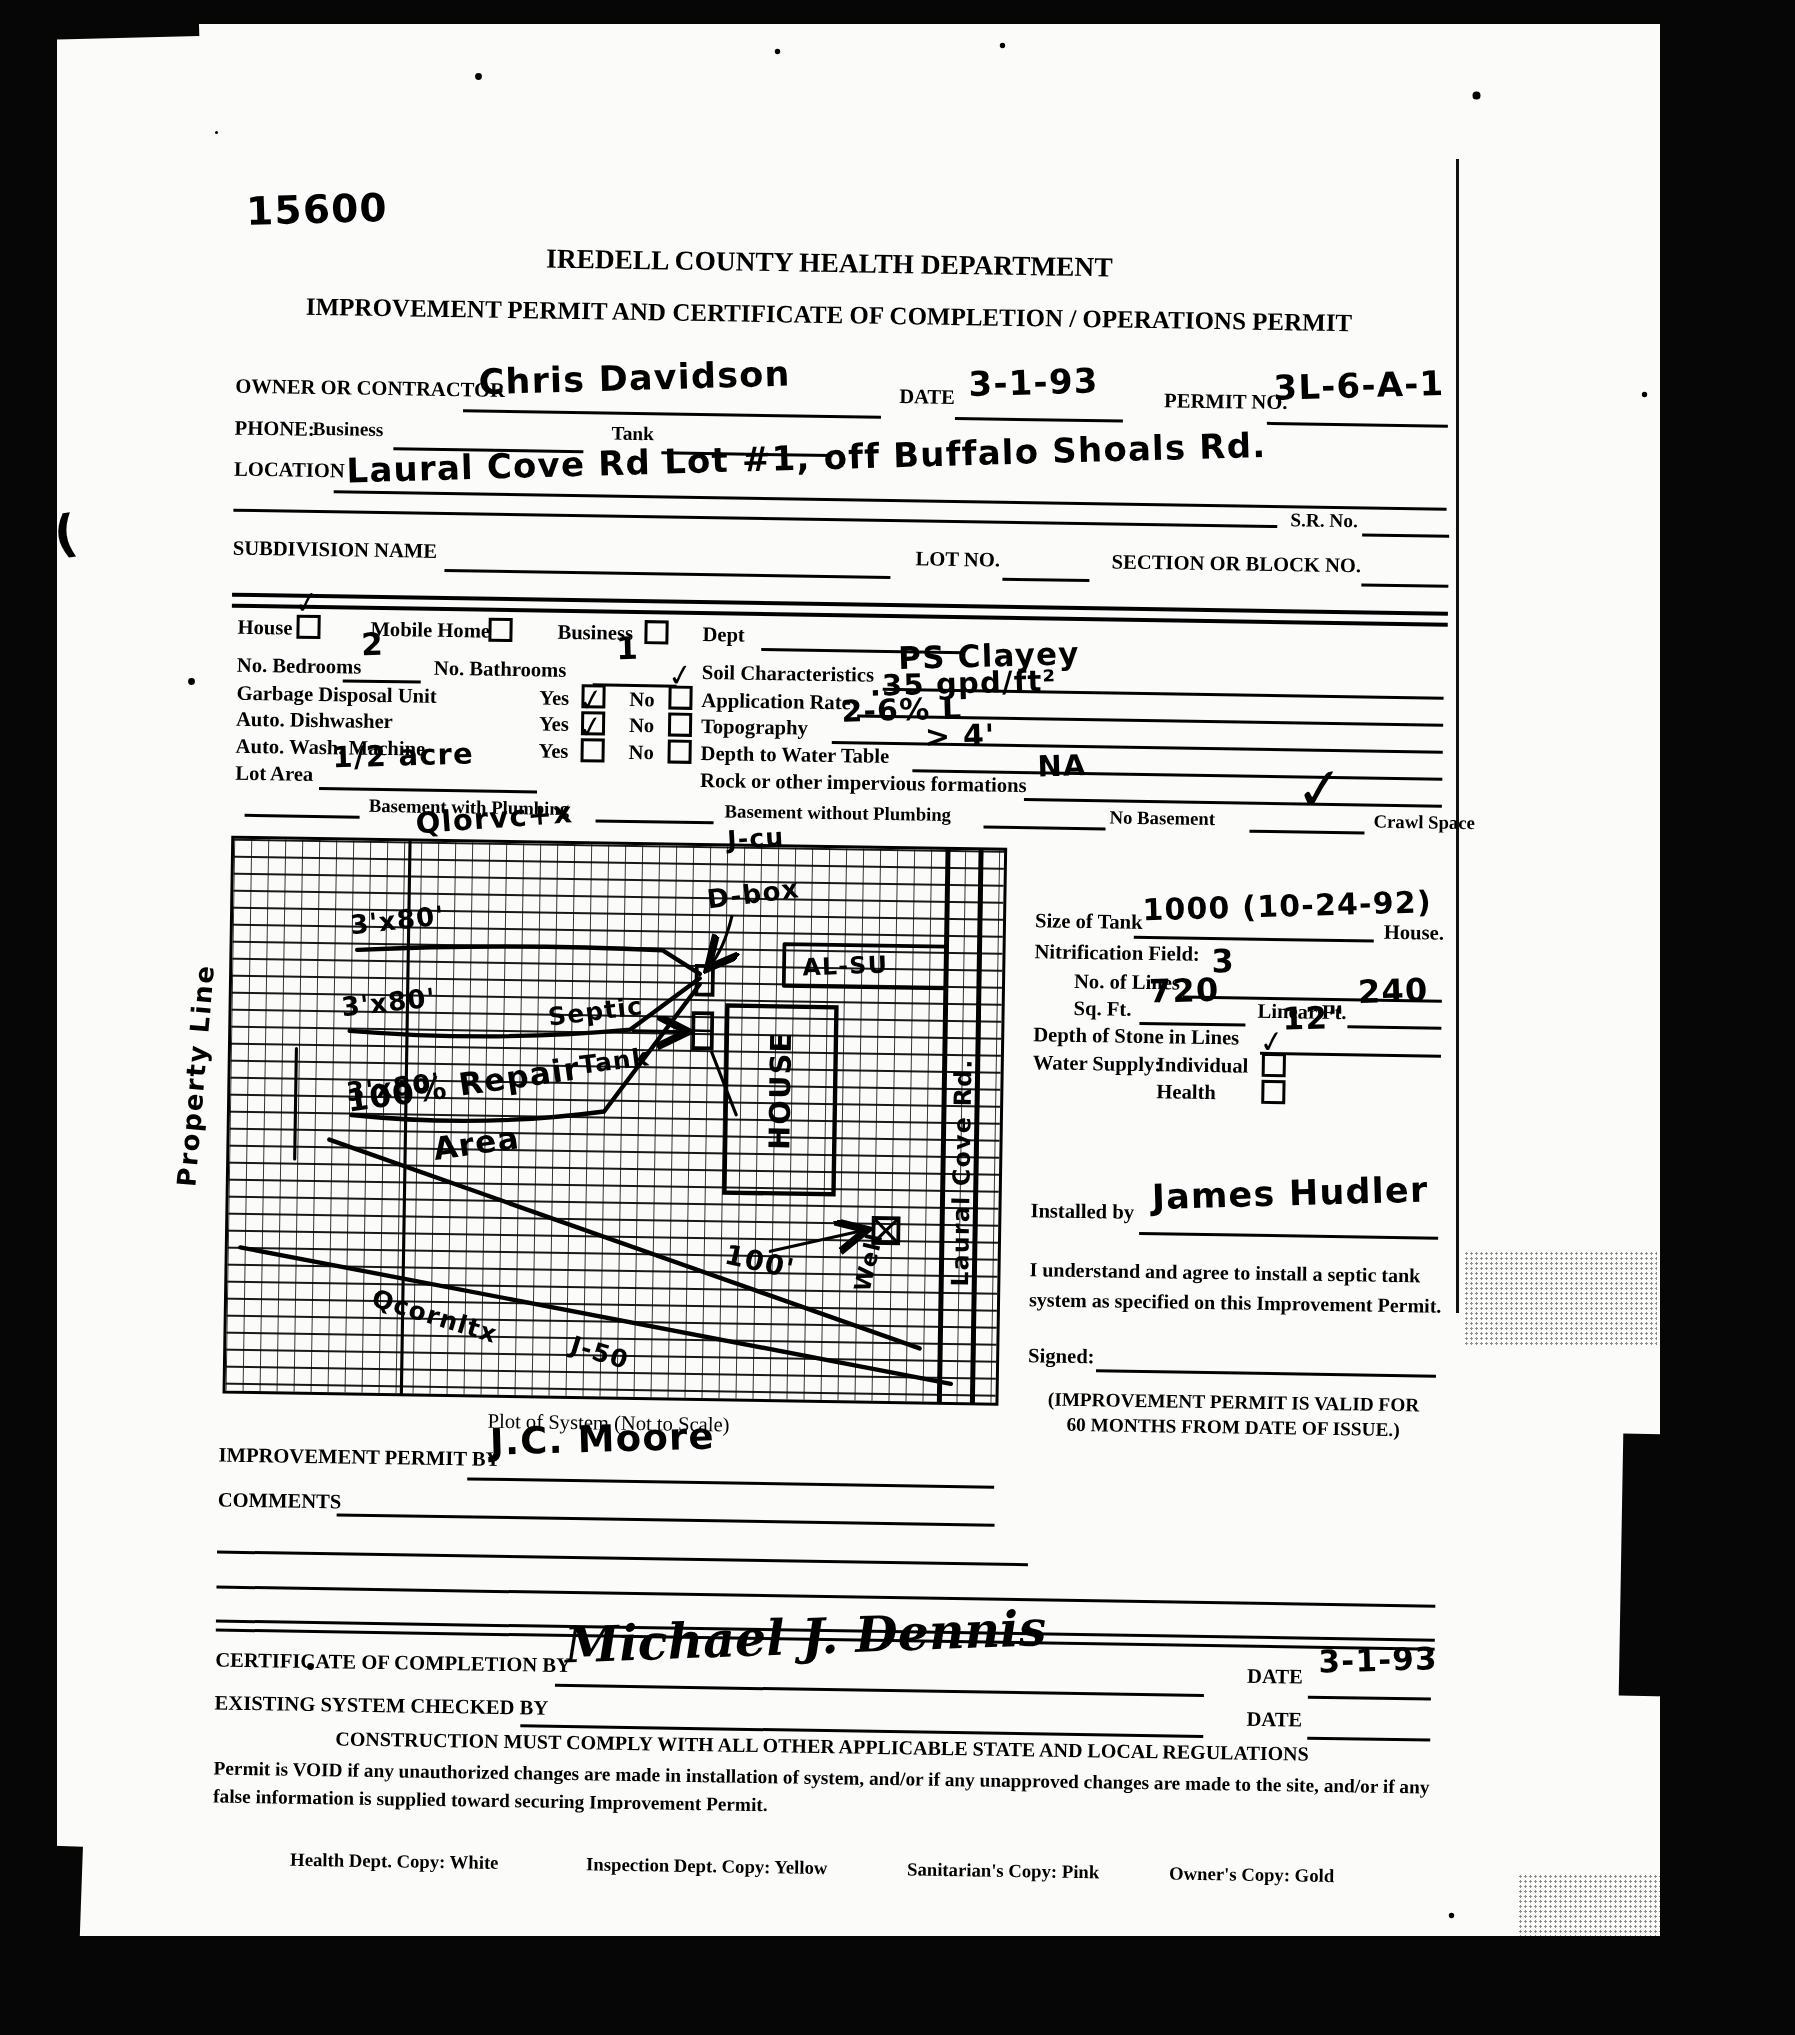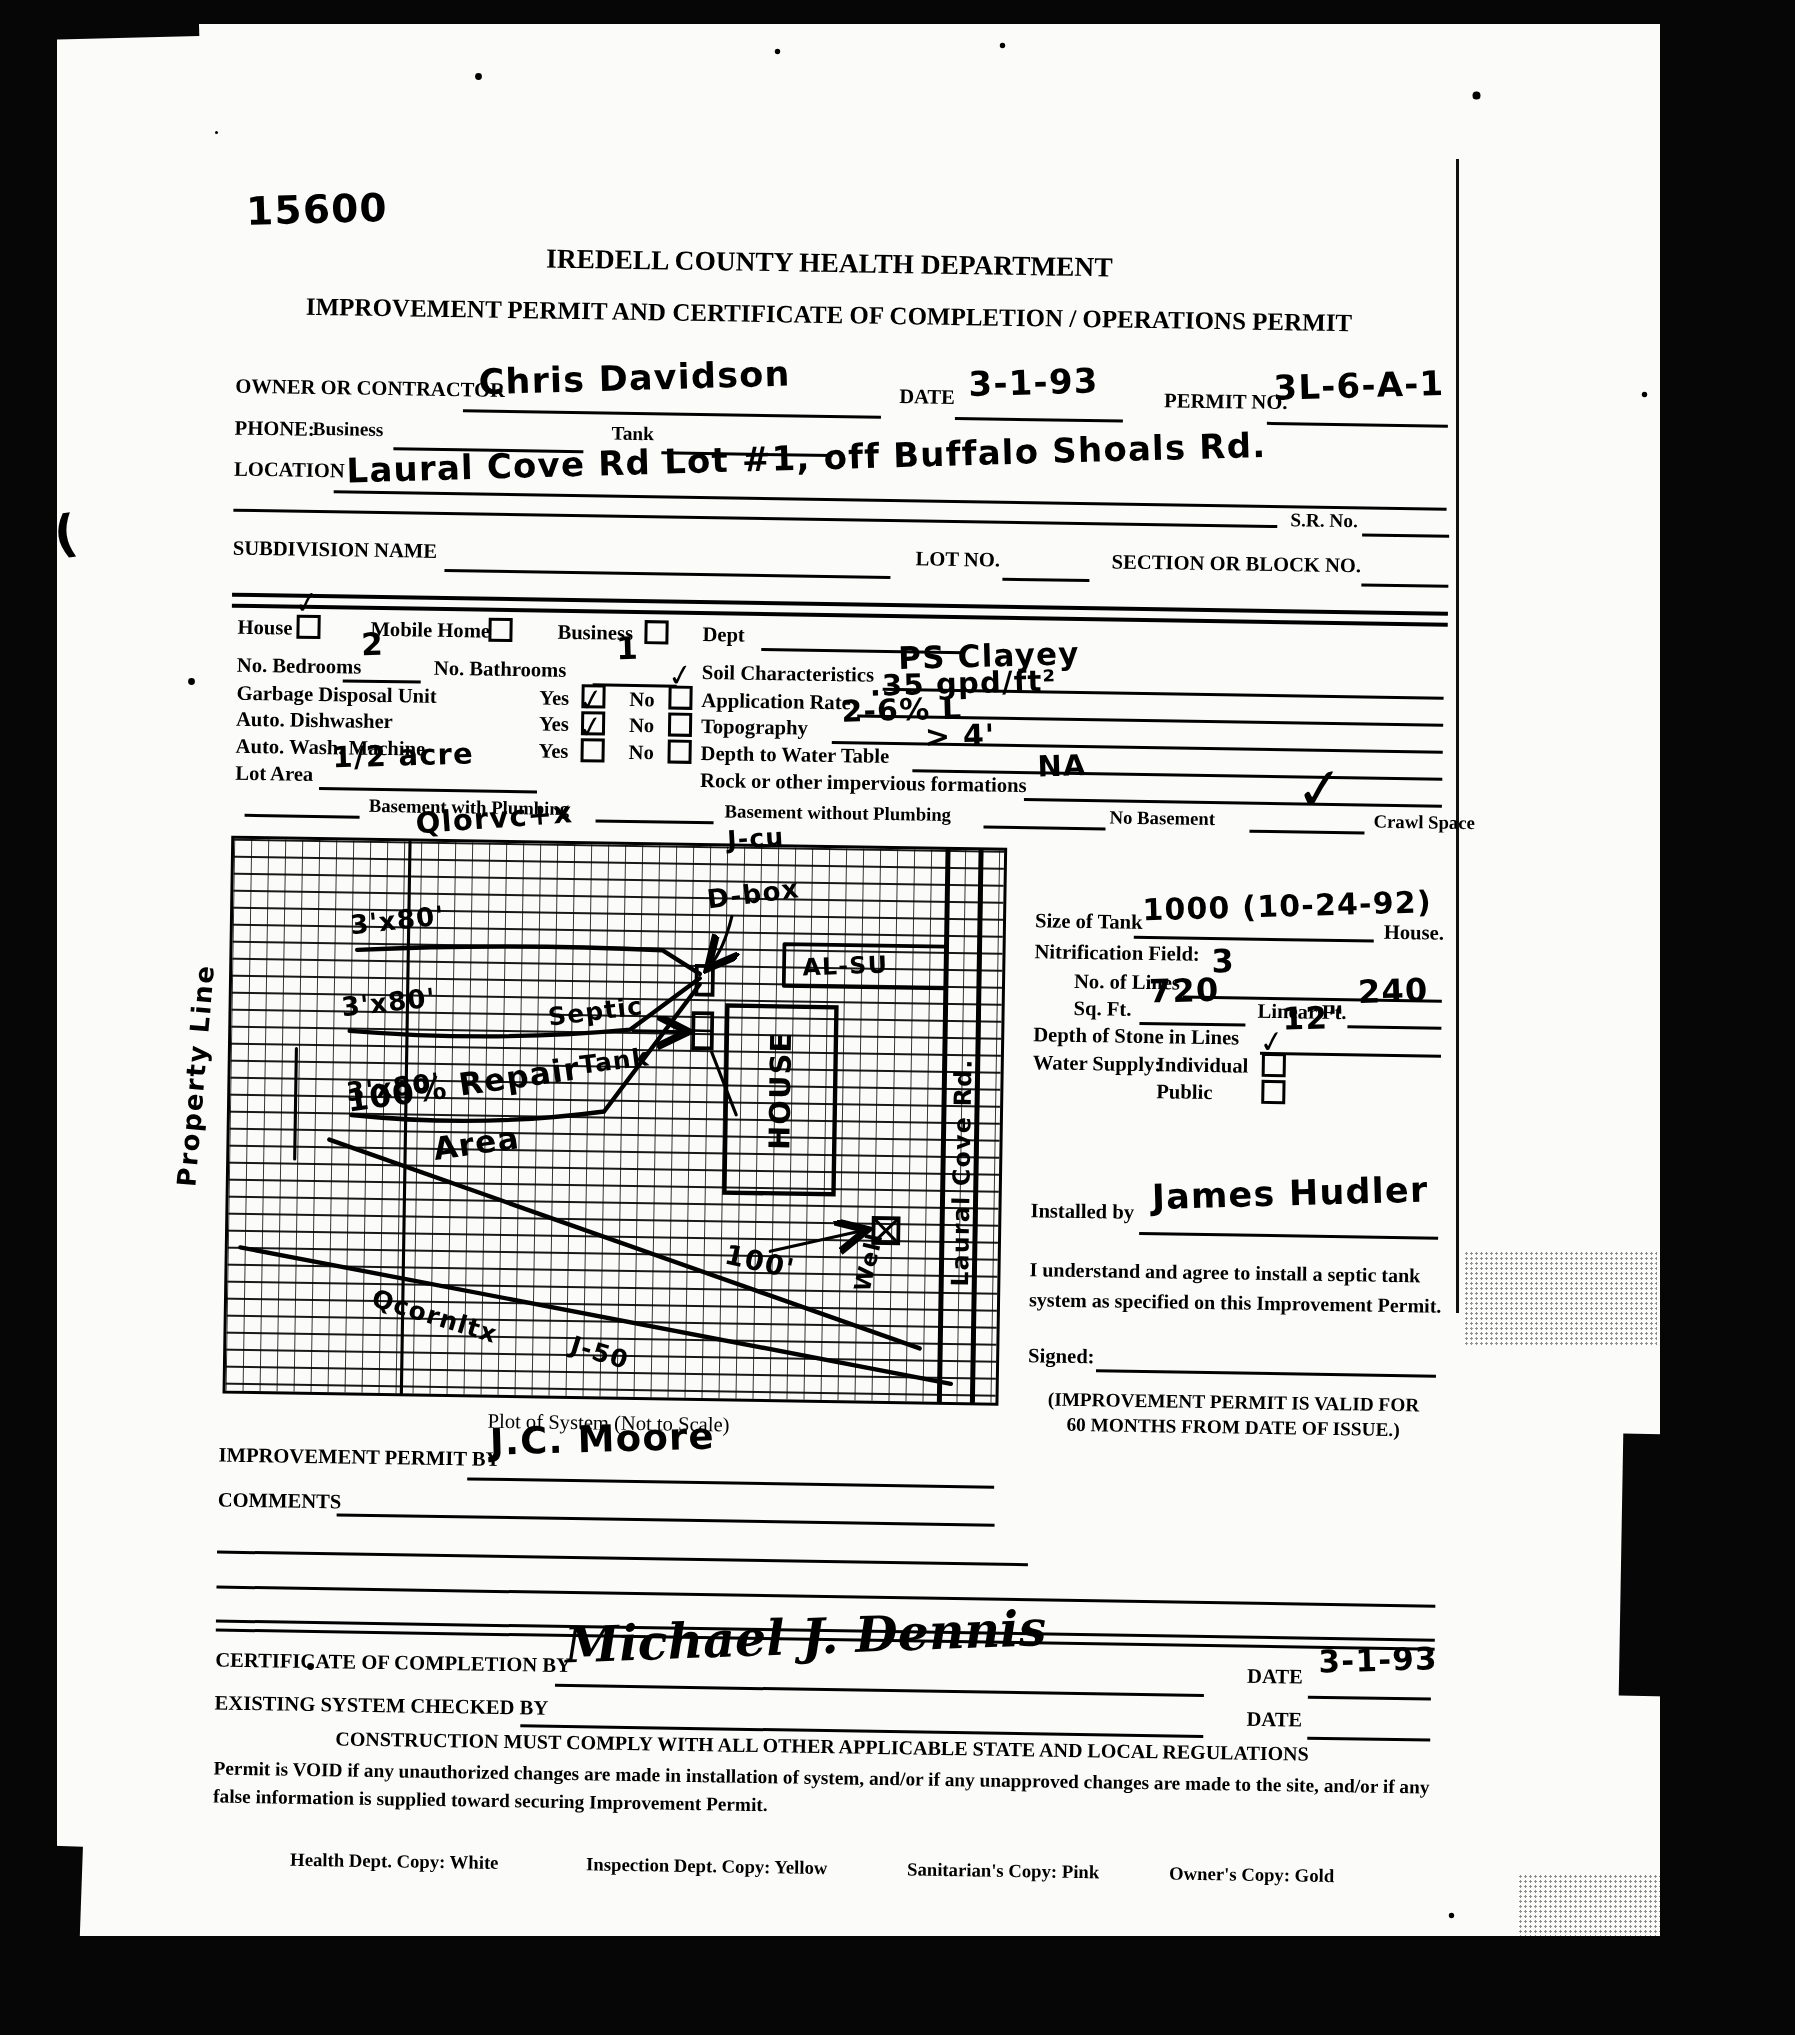--- a/index.html
+++ b/index.html
@@ -237,21 +237,21 @@
       <div class="ul" style="left:1309px;top:998px;width:94px;"></div>
 
       <div class="lb" style="left:995px;top:1001px;">Depth of Stone in Lines</div>
       <div class="hw" style="left:1244px;top:973px;font-size:31px;">12"</div>
       <div class="ul" style="left:1222px;top:1026px;width:181px;"></div>
 
       <div class="lb" style="left:995px;top:1029px;">Water Supply:</div>
       <div class="lb" style="left:1119px;top:1029px;">Individual</div>
       <div class="cb" style="left:1224px;top:1027px;"></div>
       <div class="ck" style="left:1221px;top:1001px;">✓</div>
-      <div class="lb" style="left:1119px;top:1056px;">Public</div>
+      <div class="lb" style="left:1119px;top:1056px;">Health</div>
       <div class="cb" style="left:1224px;top:1054px;"></div>
 
       <div class="lb" style="left:995px;top:1177px;">Installed by</div>
       <div class="hw" style="left:1116px;top:1147px;font-size:35px;">James Hudler</div>
       <div class="ul" style="left:1104px;top:1208px;width:299px;"></div>
 
       <div class="lb" style="left:995px;top:1232px;width:415px;font-size:20px;font-weight:700;line-height:1.5;white-space:normal;">I understand and agree to install a septic tank system as specified on this Improvement Permit.</div>
 
       <div class="lb" style="left:995px;top:1322px;">Signed:</div>
       <div class="ul" style="left:1063px;top:1346px;width:340px;"></div>

